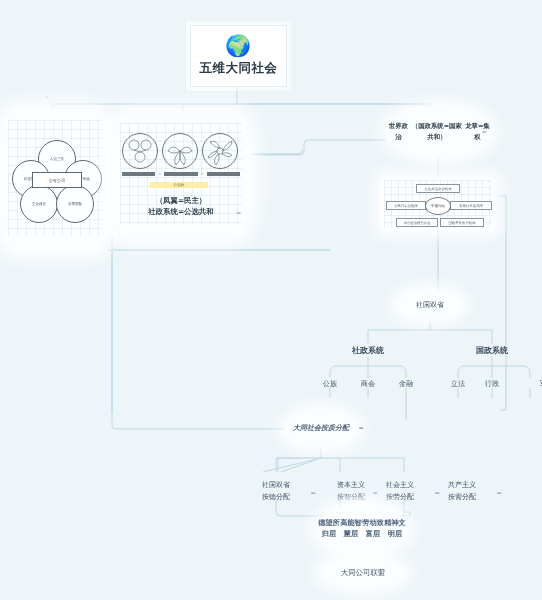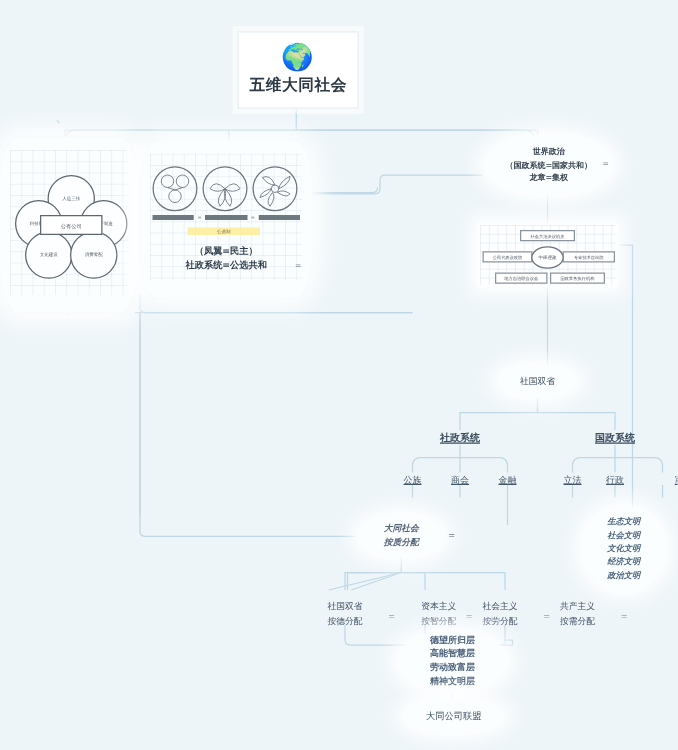--- a/index.html
+++ b/index.html
@@ -74,21 +74,21 @@
   }
   .mid-caption{
     position:absolute;left:0;right:0;top:82px;text-align:center;
     font-size:7.4px;font-weight:bold;color:#2f3f4d;line-height:1.5;
   }
   .mid-eq{position:absolute;right:9px;top:96px;font-size:6px;color:#8a949d;}
 
   
   .oval{
     position:absolute;background:#fbfeff;border-radius:50%;
-    display:flex;flex-direction:column;align-items:center;justify-content:center;
+    display:flex;flex-direction:row;align-items:center;justify-content:center;
     box-shadow:0 0 14px 7px rgba(255,255,255,.95);
     text-align:center;
   }
   #node-world{left:388px;top:108px;width:102px;height:48px;font-size:6.4px;line-height:1.65;color:#33424f;font-weight:bold;}
   #node-world .eqs{position:absolute;right:3px;top:19px;font-size:6px;color:#8a949d;font-weight:normal;}
 
   
   #flowbox{position:absolute;left:382px;top:178px;width:112px;height:52px;background:#fcfeff;
     box-shadow:0 0 12px 6px rgba(255,255,255,.9);}
   #flowbox .grid-bg{inset:2px;background-size:7px 7px;}
@@ -110,21 +110,20 @@
   #node-distrib .eqs{position:absolute;right:-8px;top:11px;font-size:6.5px;color:#8a949d;font-style:normal;}
   #node-layers{left:318px;top:505px;width:88px;height:48px;font-size:7.2px;line-height:1.5;
      font-weight:bold;color:#4a5f79;}
   #node-alliance{left:322px;top:560px;width:82px;height:26px;font-size:7.4px;color:#3f5266;}
   #node-civil{left:466px;top:405px;width:66px;height:68px;font-size:6.6px;line-height:1.62;
      font-style:italic;color:#4d6580;font-weight:bold;}
 
   .plain{
     position:absolute;text-align:center;color:#3a4c5e;font-size:8px;font-weight:bold;
     white-space:nowrap;
-    text-decoration:underline;
   }
   .small{font-size:7.2px;font-weight:normal;color:#44566a;}
 
   
   .ism{
     position:absolute;text-align:center;font-size:7px;line-height:1.65;
     color:#3c4e61;white-space:nowrap;
   }
   .ism .eqs{position:absolute;right:-13px;top:8px;font-size:6.5px;color:#98a2ab;}
 </style>
@@ -299,27 +298,20 @@
   <div class="plain" style="left:464px;top:345px;width:56px;">国政系统</div>
 
   <div class="plain small" style="left:314px;top:379px;width:32px;">公族</div>
   <div class="plain small" style="left:352px;top:379px;width:32px;text-align:center;">商会</div>
   <div class="plain small" style="left:390px;top:379px;width:32px;">金融</div>
 
   <div class="plain small" style="left:442px;top:379px;width:32px;">立法</div>
   <div class="plain small" style="left:476px;top:379px;width:32px;">行政</div>
   <div class="plain small" style="left:512px;top:379px;width:30px;margin-left:20px;">军事</div>
 
-  <div class="oval" id="node-civil">
-    <div>生态文明</div>
-    <div>社会文明</div>
-    <div>文化文明</div>
-    <div>经济文明</div>
-    <div>政治文明</div>
-  </div>
 
   <div class="oval" id="node-distrib">
     <div>大同社会</div>
     <div>按质分配</div>
     <div class="eqs">=</div>
   </div>
 
   <div class="ism" style="left:249px;top:480px;width:54px;">
     <div>社国双省</div>
     <div>按德分配</div>

